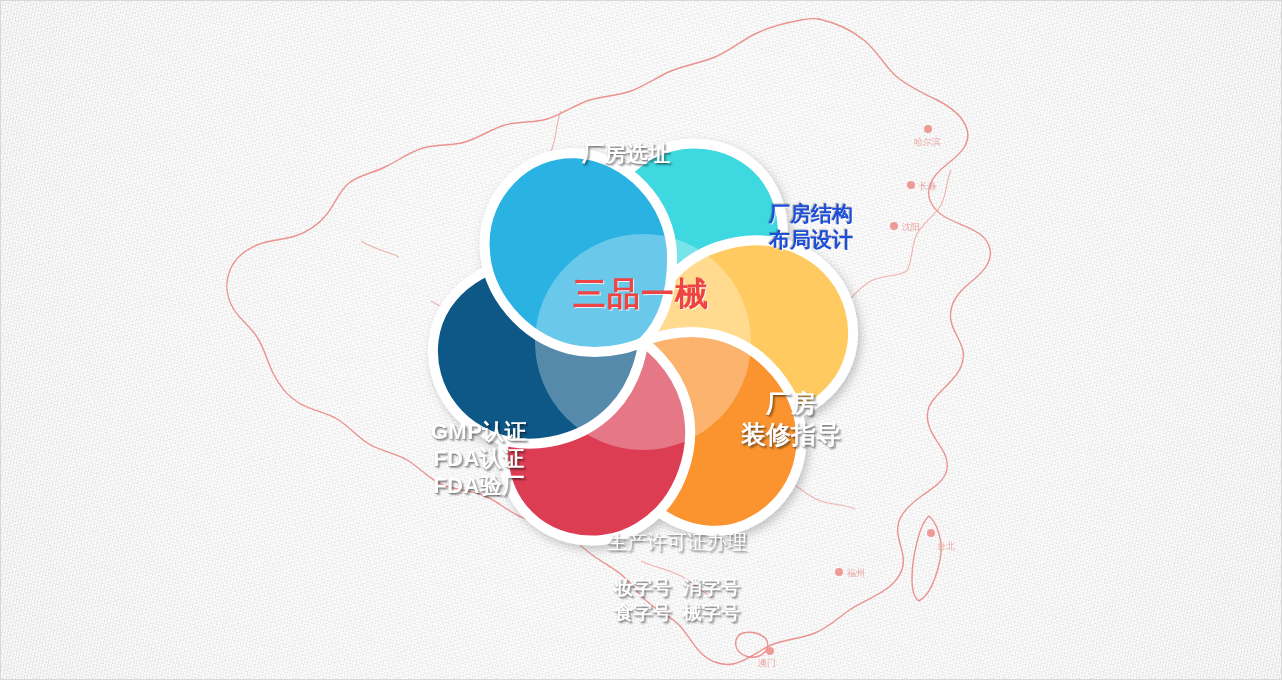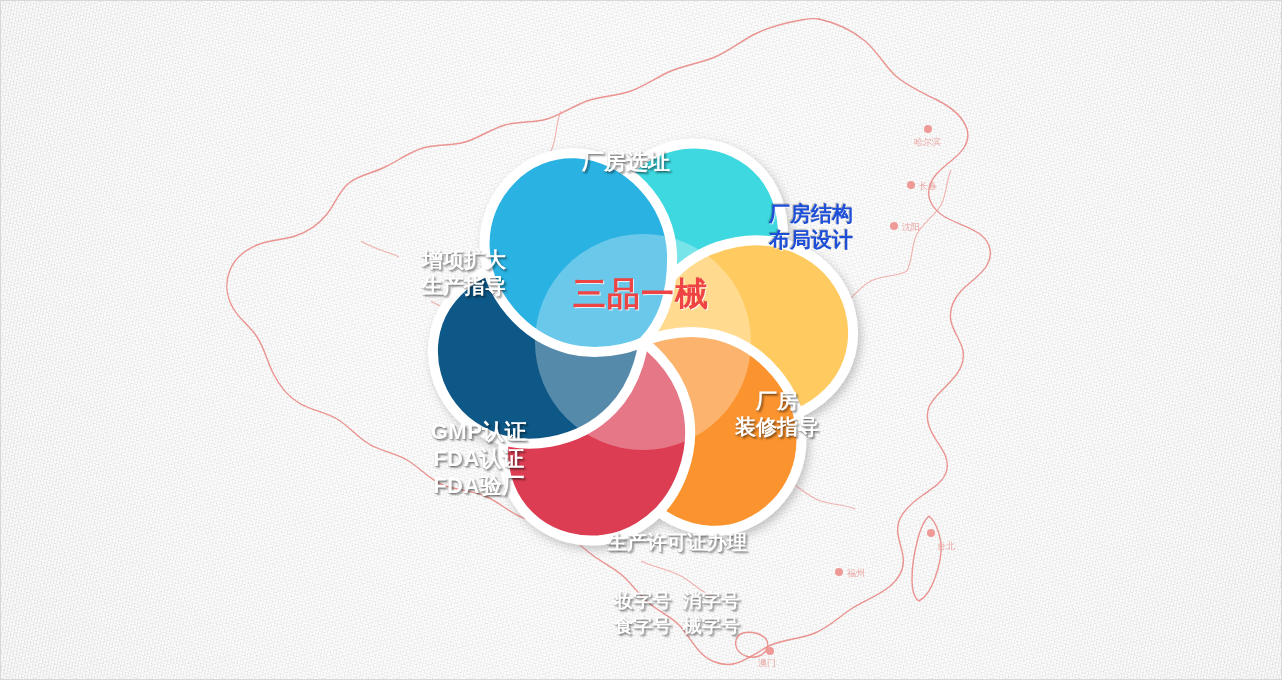--- a/index.html
+++ b/index.html
@@ -45,27 +45,27 @@
   
   .lbl{position:absolute;text-align:center;line-height:1.22;white-space:pre-line;pointer-events:none;}
   .lbl-light{
     color:#ffffff;font-weight:bold;
     text-shadow:2px 2px 2px rgba(0,0,0,.38), 0 1px 1px rgba(0,0,0,.25);
   }
   .lbl-dark{
     color:#1d4ed8;font-weight:bold;
     text-shadow:1px 1px 1px rgba(255,255,255,.85), -1px -1px 1px rgba(0,0,0,.28);
   }
-  #l-changfang-xuanzhi{left:535px;top:148px;width:180px;font-size:22px;}
+  #l-changfang-xuanzhi{left:535px;top:140px;width:180px;font-size:22px;}
   #l-zengxiang{left:373px;top:246px;width:180px;font-size:21px;}
   #l-jiegou{left:720px;top:200px;width:180px;font-size:21px;}
-  #l-zhuangxiu{left:686px;top:387px;width:180px;font-size:21px;}
+  #l-zhuangxiu{left:700px;top:387px;width:180px;font-size:25px;}
   #l-gmp{left:383px;top:418px;width:190px;font-size:22px;letter-spacing:.5px;}
   #l-xukezheng{left:551px;top:509px;width:250px;}
-  #l-xukezheng .xk-title{font-size:20px;font-weight:bold;display:block;margin-bottom:17px;}
+  #l-xukezheng .xk-title{font-size:20px;font-weight:normal;display:block;margin-bottom:4px;}
   #l-xukezheng .xk-sub{font-size:19px;font-weight:bold;display:block;line-height:1.3;font-family:Liberation Mono, monospace;}
 
   
   #center{position:absolute;left:515px;top:275px;width:250px;text-align:center;pointer-events:none;}
   #c-title{
     color:#ef4444;font-size:33px;font-weight:bold;letter-spacing:1px;line-height:1.1;
     text-shadow:1px 1px 0 rgba(255,255,255,.8);
   }
   #c-sub1{color:#1c1c1c;font-size:26px;font-weight:500;margin-top:8px;letter-spacing:1px;
     text-shadow:1px 1px 0 rgba(255,255,255,.8);}
@@ -197,22 +197,20 @@
 
         <use href="#petalShape" class="petal" fill="#29b2e3" transform="rotate(304 285 283)"></use>
       </g>
 
       <circle class="hub" cx="285" cy="283" r="108"></circle>
     </svg>
   </div>
 
   <div class="lbl lbl-light" id="l-changfang-xuanzhi">厂房选址</div>
 
-  <div class="lbl lbl-light" id="l-zengxiang">增项扩大
-生产指导</div>
 
   <div class="lbl lbl-dark" id="l-jiegou">厂房结构
 布局设计</div>
 
   <div class="lbl lbl-light" id="l-zhuangxiu">厂房
 装修指导</div>
 
   <div class="lbl lbl-light" id="l-gmp">GMP认证
 FDA认证
 FDA验厂</div>

